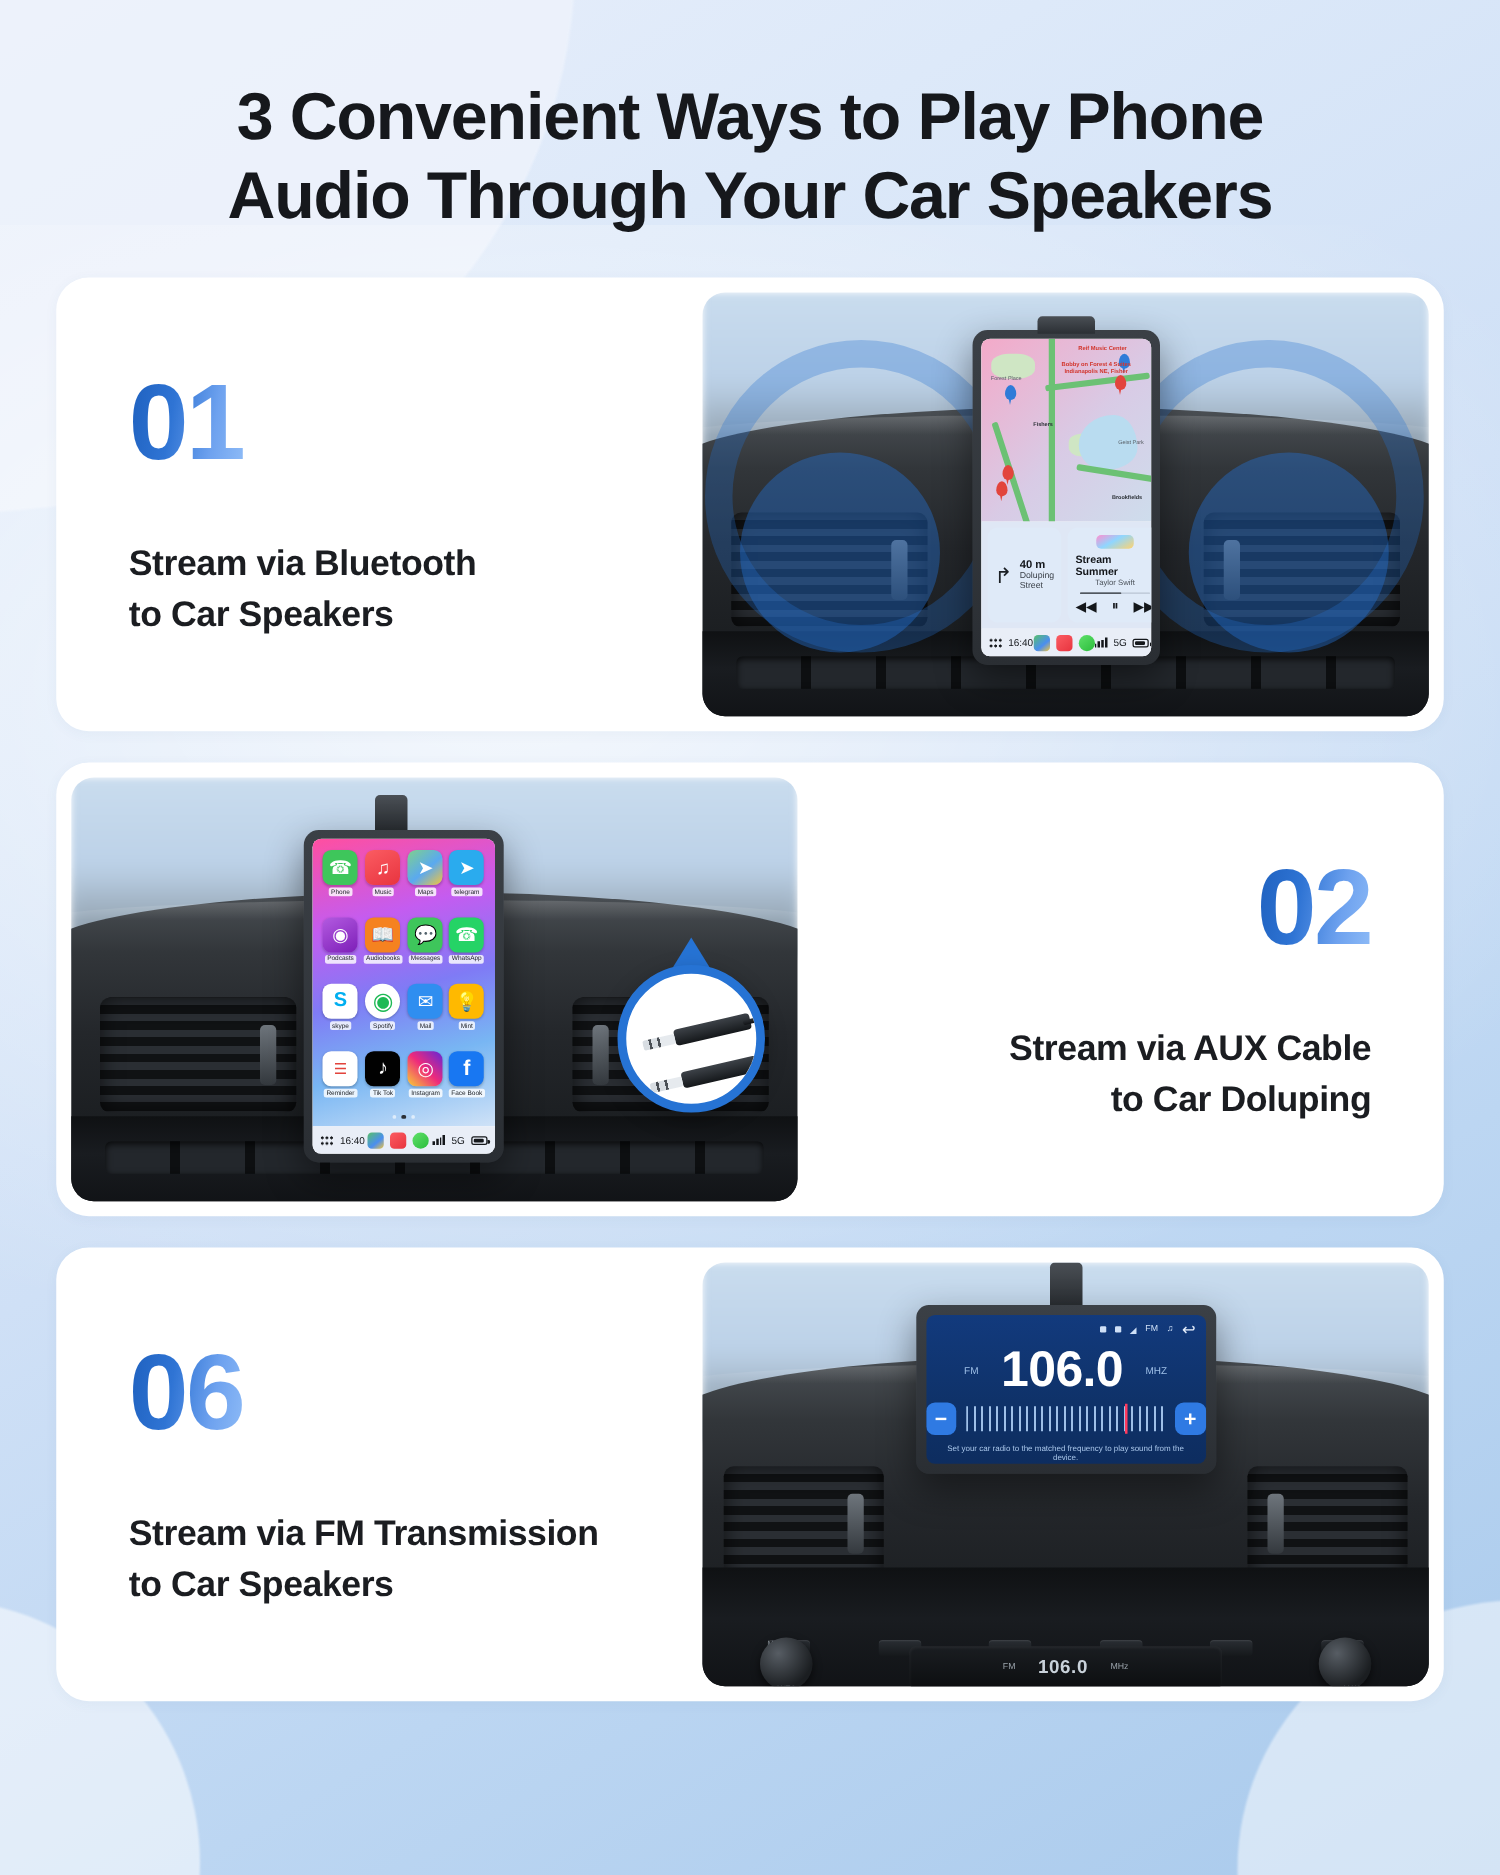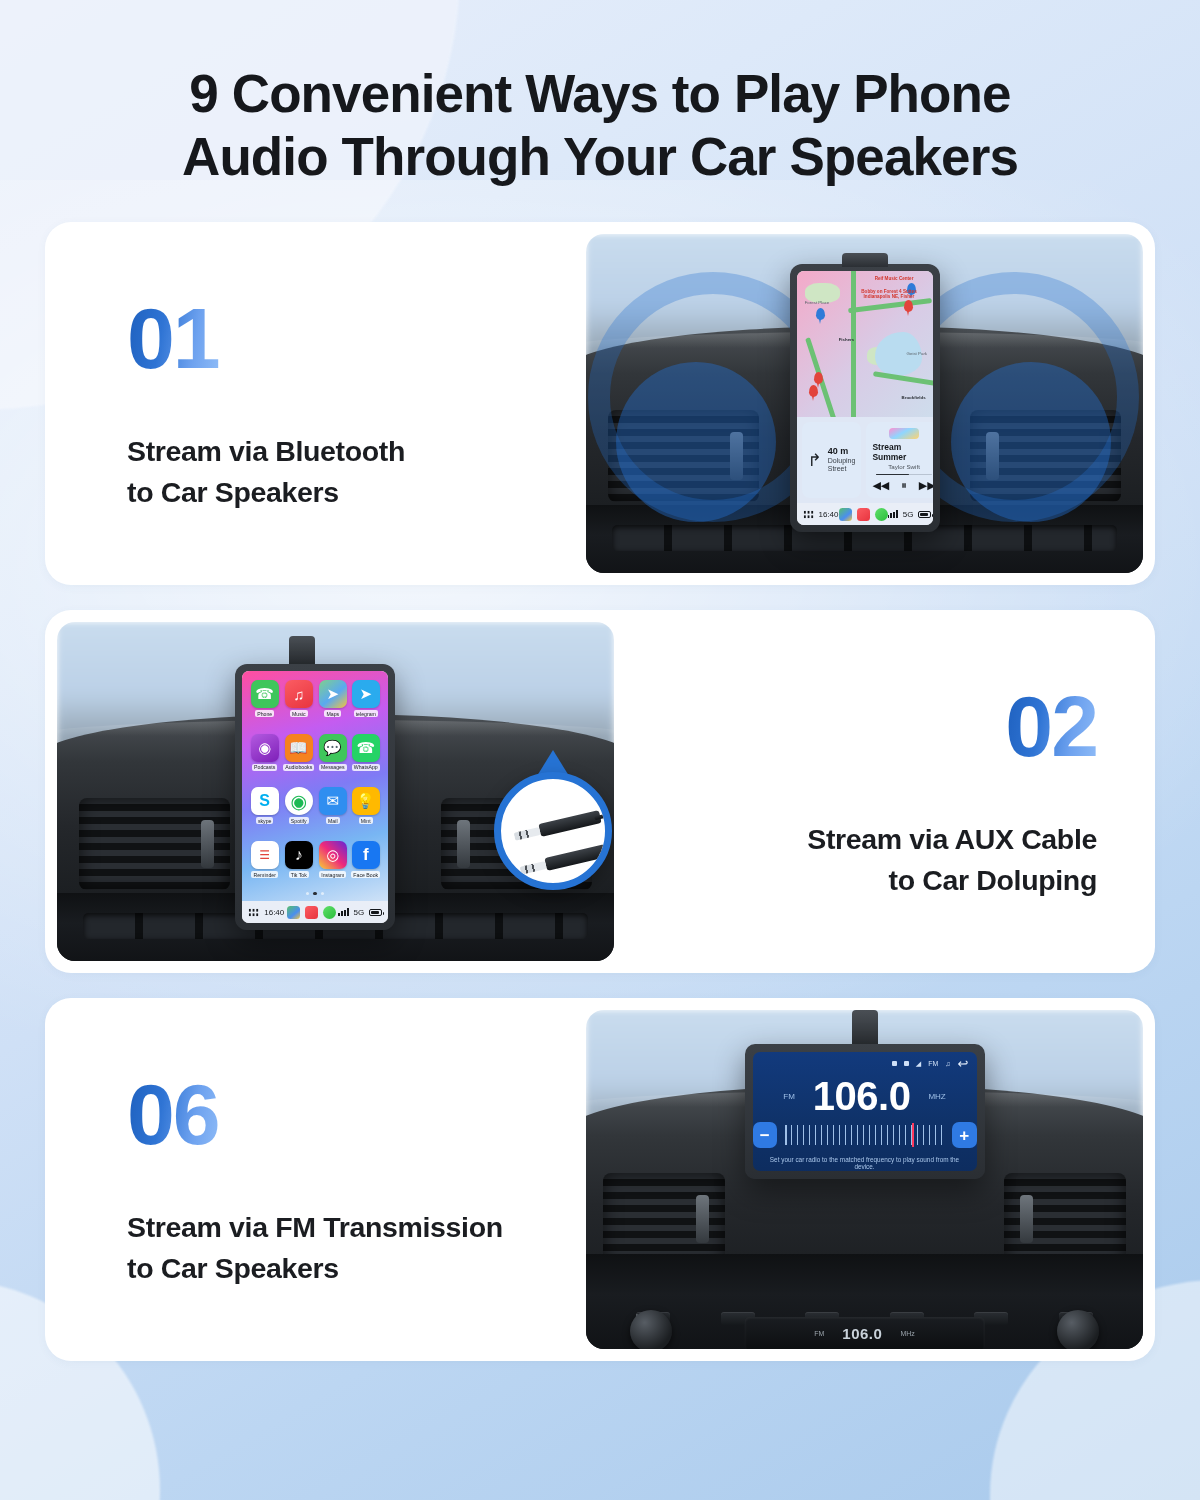--- a/index.html
+++ b/index.html
@@ -78,21 +78,20 @@
     display: flex;
     align-items: center;
     overflow: hidden;
     box-shadow: 0 2px 10px rgba(60,90,140,.05);
   }
   .card.reverse { flex-direction: row-reverse; }
 
   .card-text {
     flex: 0 0 505px;
     padding: 0 58px;
-    margin-left: 24px;
   }
   .card.reverse .card-text { text-align: right; }
 
   .card-number {
     font-size: 86px;
     font-weight: 700;
     letter-spacing: -2px;
     line-height: 1;
     background: linear-gradient(100deg, #1d5fbd 0%, #2f74d4 38%, #6ea2ef 72%, #8fbcf7 100%);
     -webkit-background-clip: text;
@@ -465,21 +464,21 @@
 <body>
 
 <div class="page-bg">
   <div class="bg-blob tl"></div>
   <div class="bg-sheen"></div>
   <div class="bg-blob bl"></div>
   <div class="bg-blob br"></div>
 </div>
 
 <div class="header">
-  <h1 class="title">9 Convenient Ways to Play Phone
+  <h1 class="title">3 Convenient Ways to Play Phone
 Audio Through Your Car Speakers</h1>
 </div>
 
 <div class="cards">
 
   <div class="card">
     <div class="card-text">
       <div class="card-number">01</div>
       <div class="card-caption">Stream via Bluetooth
 to Car Speakers</div>

